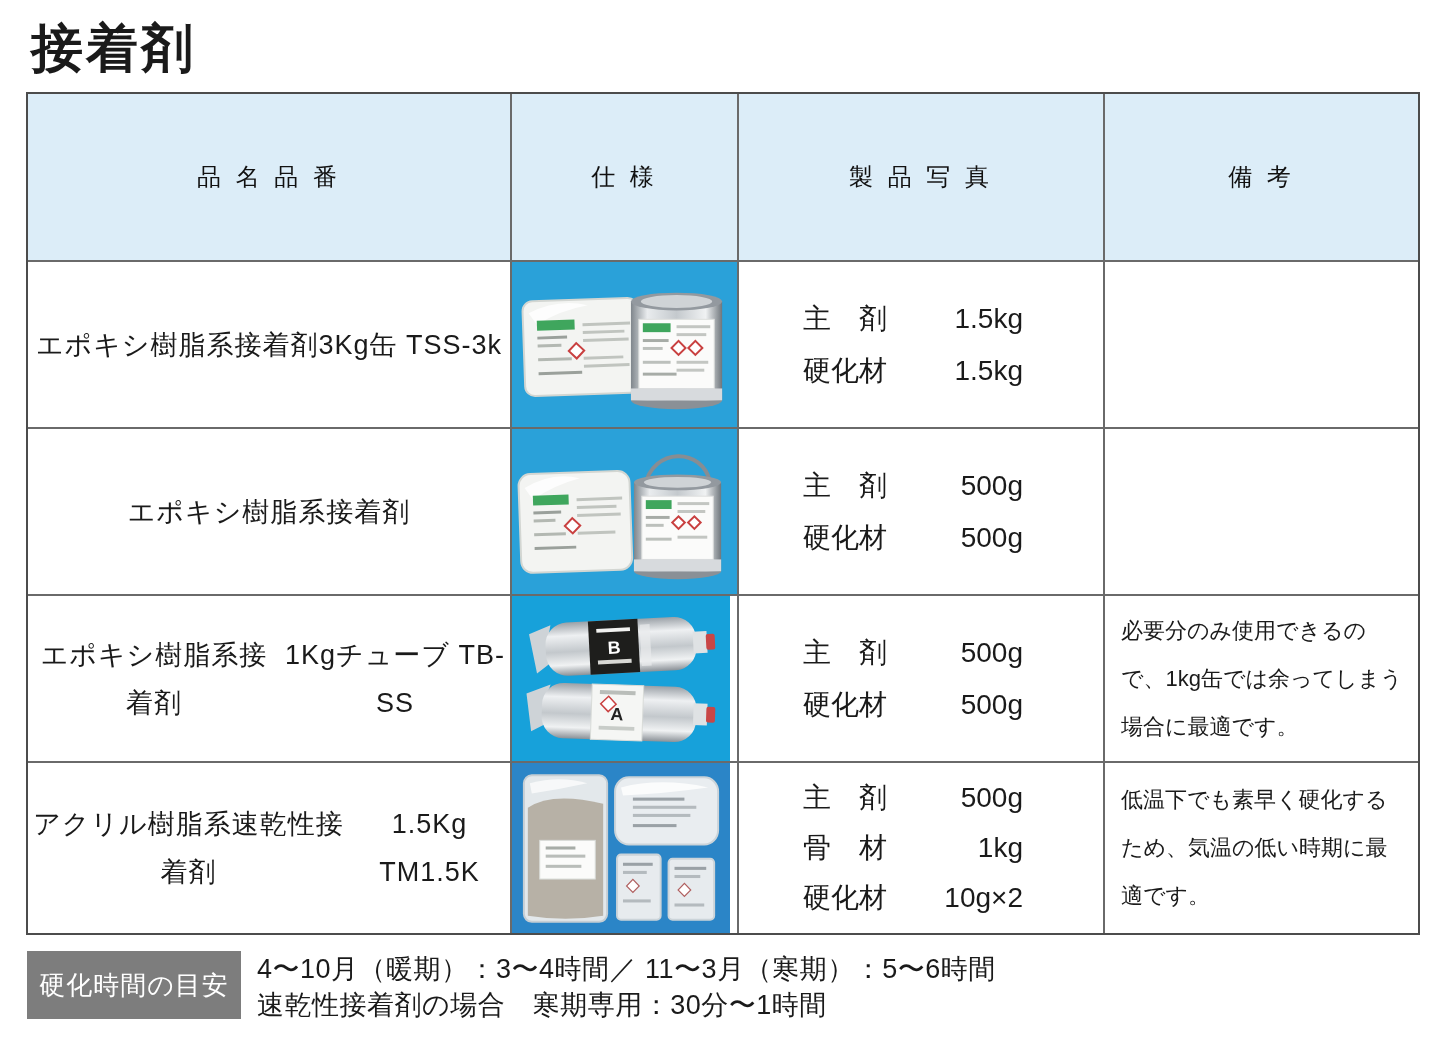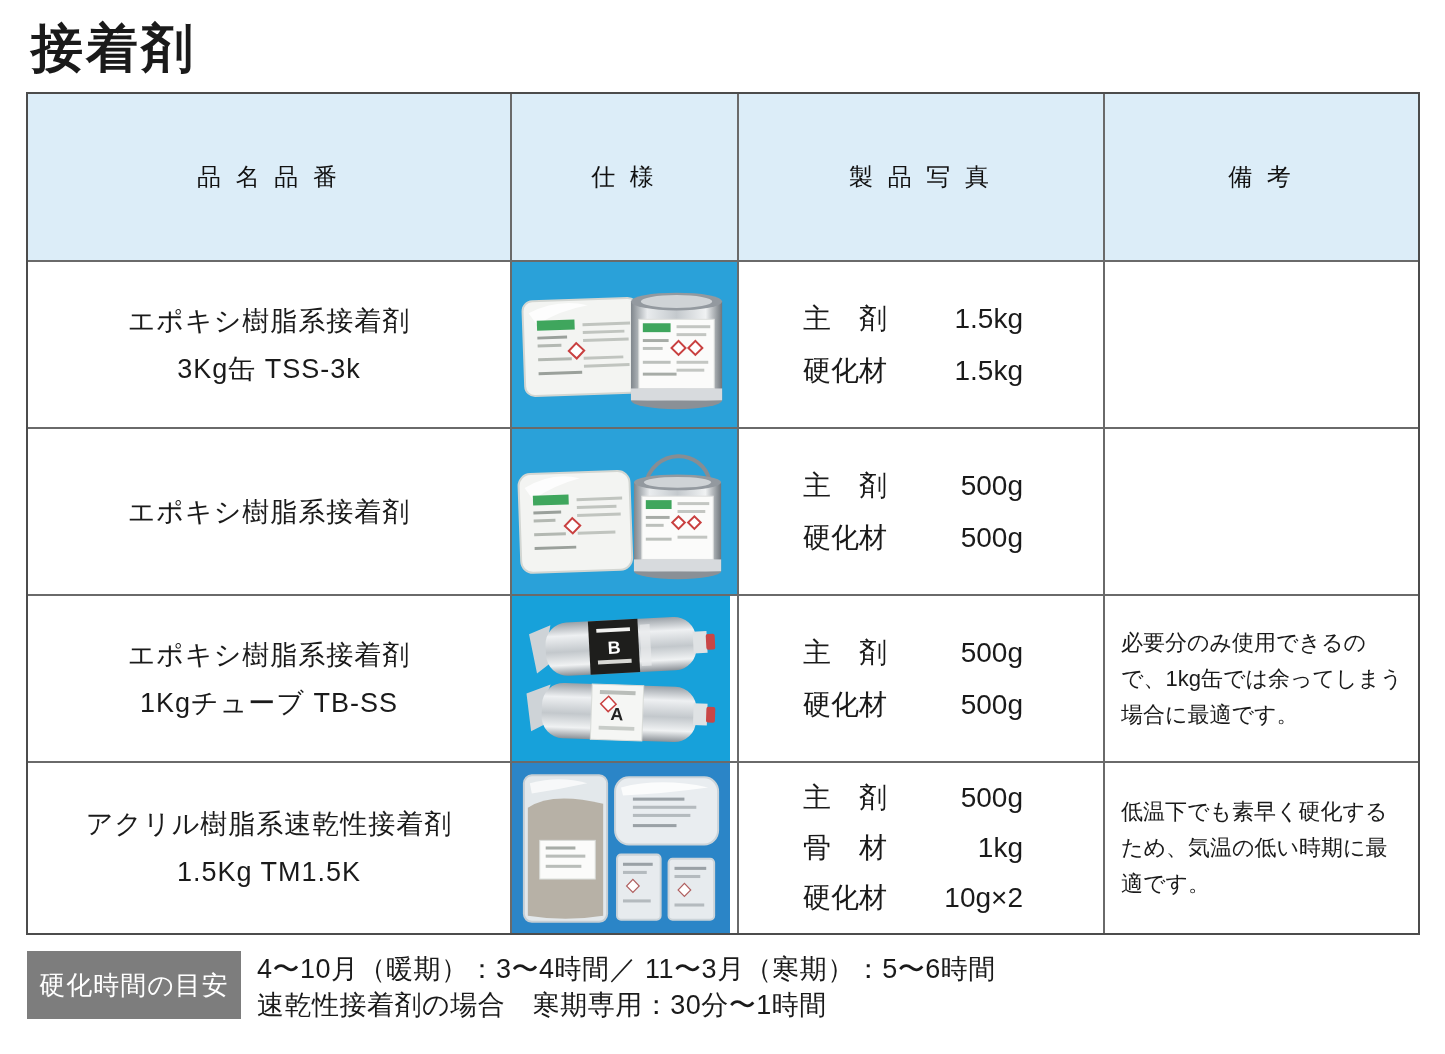--- a/index.html
+++ b/index.html
@@ -29,34 +29,34 @@
     border:2px solid var(--border_outer);
     background:#fff;
   }
   .cell{border-right:2px solid var(--border_inner);border-bottom:2px solid var(--border_inner);
         display:flex;align-items:center;justify-content:center;overflow:hidden;}
   .cell.c4{border-right:none;}
   .cell.rlast{border-bottom:none;}
 
   .head{background:var(--header_bg);font-size:24px;letter-spacing:4px;color:#111;}
 
-  .name{flex-direction:column;font-size:27px;line-height:48px;text-align:center;letter-spacing:1px;}
+  .name{flex-direction:row;font-size:27px;line-height:48px;text-align:center;letter-spacing:1px;}
 
   .photo{position:relative;padding:0;background:#fff;}
   .photo svg{position:absolute;left:0;top:0;height:100%;}
   .photo svg.full{width:100%;}
   .photo svg.inset{width:calc(100% - 7px);}
 
   .spec{flex-direction:column;justify-content:center;gap:14px;align-items:stretch;
         padding:0 80px 0 64px;font-size:28px;}
   .specline{display:flex;justify-content:space-between;align-items:baseline;}
   .specline .val{text-align:right;}
 
   .note{justify-content:flex-start;align-items:center;padding:10px 12px 10px 16px;
-        font-size:22px;line-height:36px;text-align:left;}
+        font-size:22px;line-height:48px;text-align:left;}
 
   .footer{position:absolute;left:27px;top:951px;display:flex;gap:16px;align-items:flex-start;}
   .footer-label{width:214px;height:68px;background:var(--footer_label_bg);color:#fff;
         display:flex;align-items:center;justify-content:center;font-size:26px;letter-spacing:1px;}
   .footer-text{font-size:27px;line-height:36px;font-weight:500;padding-top:0px;letter-spacing:0.5px;}
 </style>
 </head>
 <body>
 
 <div class="sheet">

